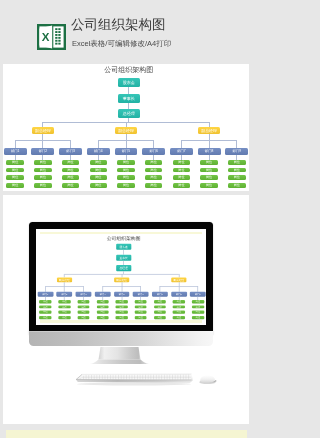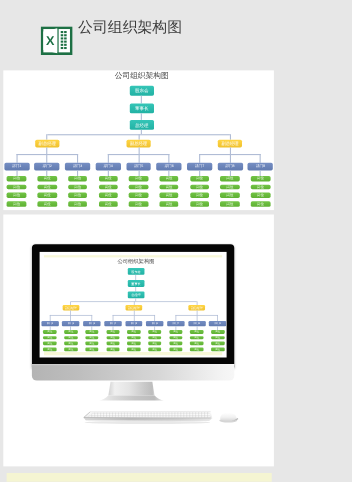--- a/index.html
+++ b/index.html
@@ -68,20 +68,21 @@
           <rect x="18.2" y="12.9" width="2.3" height="1.9"></rect>
             <rect x="21.3" y="12.9" width="2.3" height="1.9"></rect>
           <rect x="18.2" y="15.8" width="2.3" height="1.9"></rect>
             <rect x="21.3" y="15.8" width="2.3" height="1.9"></rect>
           <rect x="18.2" y="18.7" width="2.3" height="1.9"></rect>
             <rect x="21.3" y="18.7" width="2.3" height="1.9"></rect>
         </g>
       </svg>
     </div>
     <div class="title">公司组织架构图</div>
+    <div class="subtitle">Excel表格/可编辑修改/A4打印</div>
   </div>
 
   <div class="card1">
     <div class="org" id="org1">
         <div class="ttl" style="left: 125.8px; top: 1.5px; font-size: 7px; line-height: 7.7px; letter-spacing: 0px; transform: translateX(-50%);">公司组织架构图</div>
         <div class="bx" style="left: 114.5px; top: 14px; width: 22.6px; height: 9px; background: linear-gradient(rgb(54, 198, 184) 0%, rgb(44, 188, 174) 45%, rgb(34, 178, 164) 100%); border-radius: 1.5px; font-size: 4.1px; line-height: 9px;">股东会</div>
         <div class="ln" style="left: 125.3px; top: 23px; width: 1px; height: 6.5px;"></div>
         <div class="bx" style="left: 114.5px; top: 29.5px; width: 22.6px; height: 9px; background: linear-gradient(rgb(54, 198, 184) 0%, rgb(44, 188, 174) 45%, rgb(34, 178, 164) 100%); border-radius: 1.5px; font-size: 4.1px; line-height: 9px;">董事长</div>
         <div class="ln" style="left: 125.3px; top: 38.5px; width: 1px; height: 6.5px;"></div>
         <div class="bx" style="left: 114.5px; top: 45px; width: 22.6px; height: 9px; background: linear-gradient(rgb(54, 198, 184) 0%, rgb(44, 188, 174) 45%, rgb(34, 178, 164) 100%); border-radius: 1.5px; font-size: 4.1px; line-height: 9px;">总经理</div>

